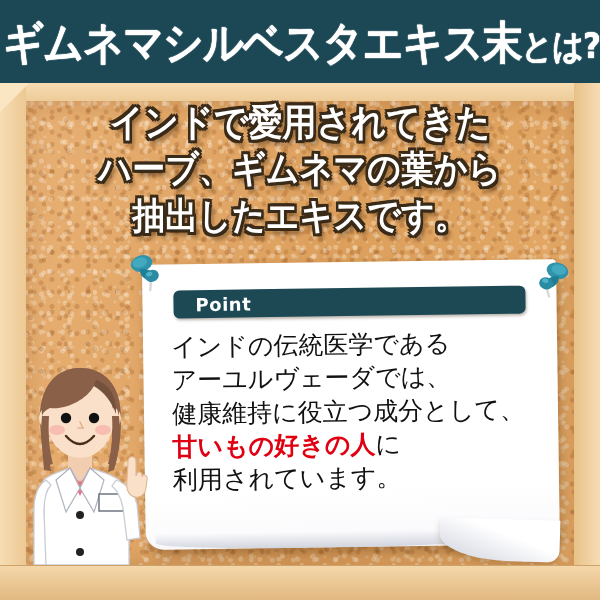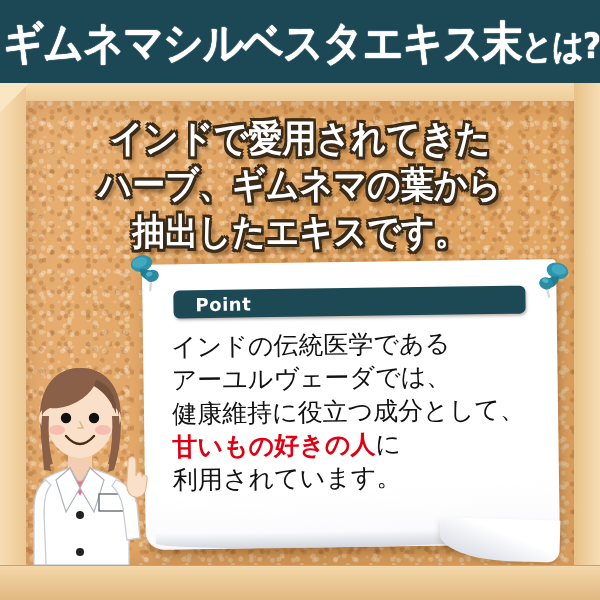--- a/index.html
+++ b/index.html
@@ -83,21 +83,21 @@
     background-size:
       23px 21px,29px 26px,19px 24px,27px 22px,21px 19px,
       25px 27px,31px 23px,18px 20px,26px 25px,22px 28px,
       14px 15px,33px 30px, 100% 100%;
     box-shadow:inset 0 0 26px rgba(120,70,25,.28);
     z-index:7;
   }
 
   
   .cork-headline{
-    position:absolute;left:0;top:120px;width:600px;
+    position:absolute;left:0;top:104px;width:600px;
     text-align:center;z-index:12;
     color:#ffffff;
     font-weight:bold;
     line-height:1.06;
   }
   .cork-headline div{
     white-space:nowrap;
     transform:scaleY(1.1);
     text-shadow:
       -2.5px -2.5px 0 #3a2a18, 2.5px -2.5px 0 #3a2a18,

